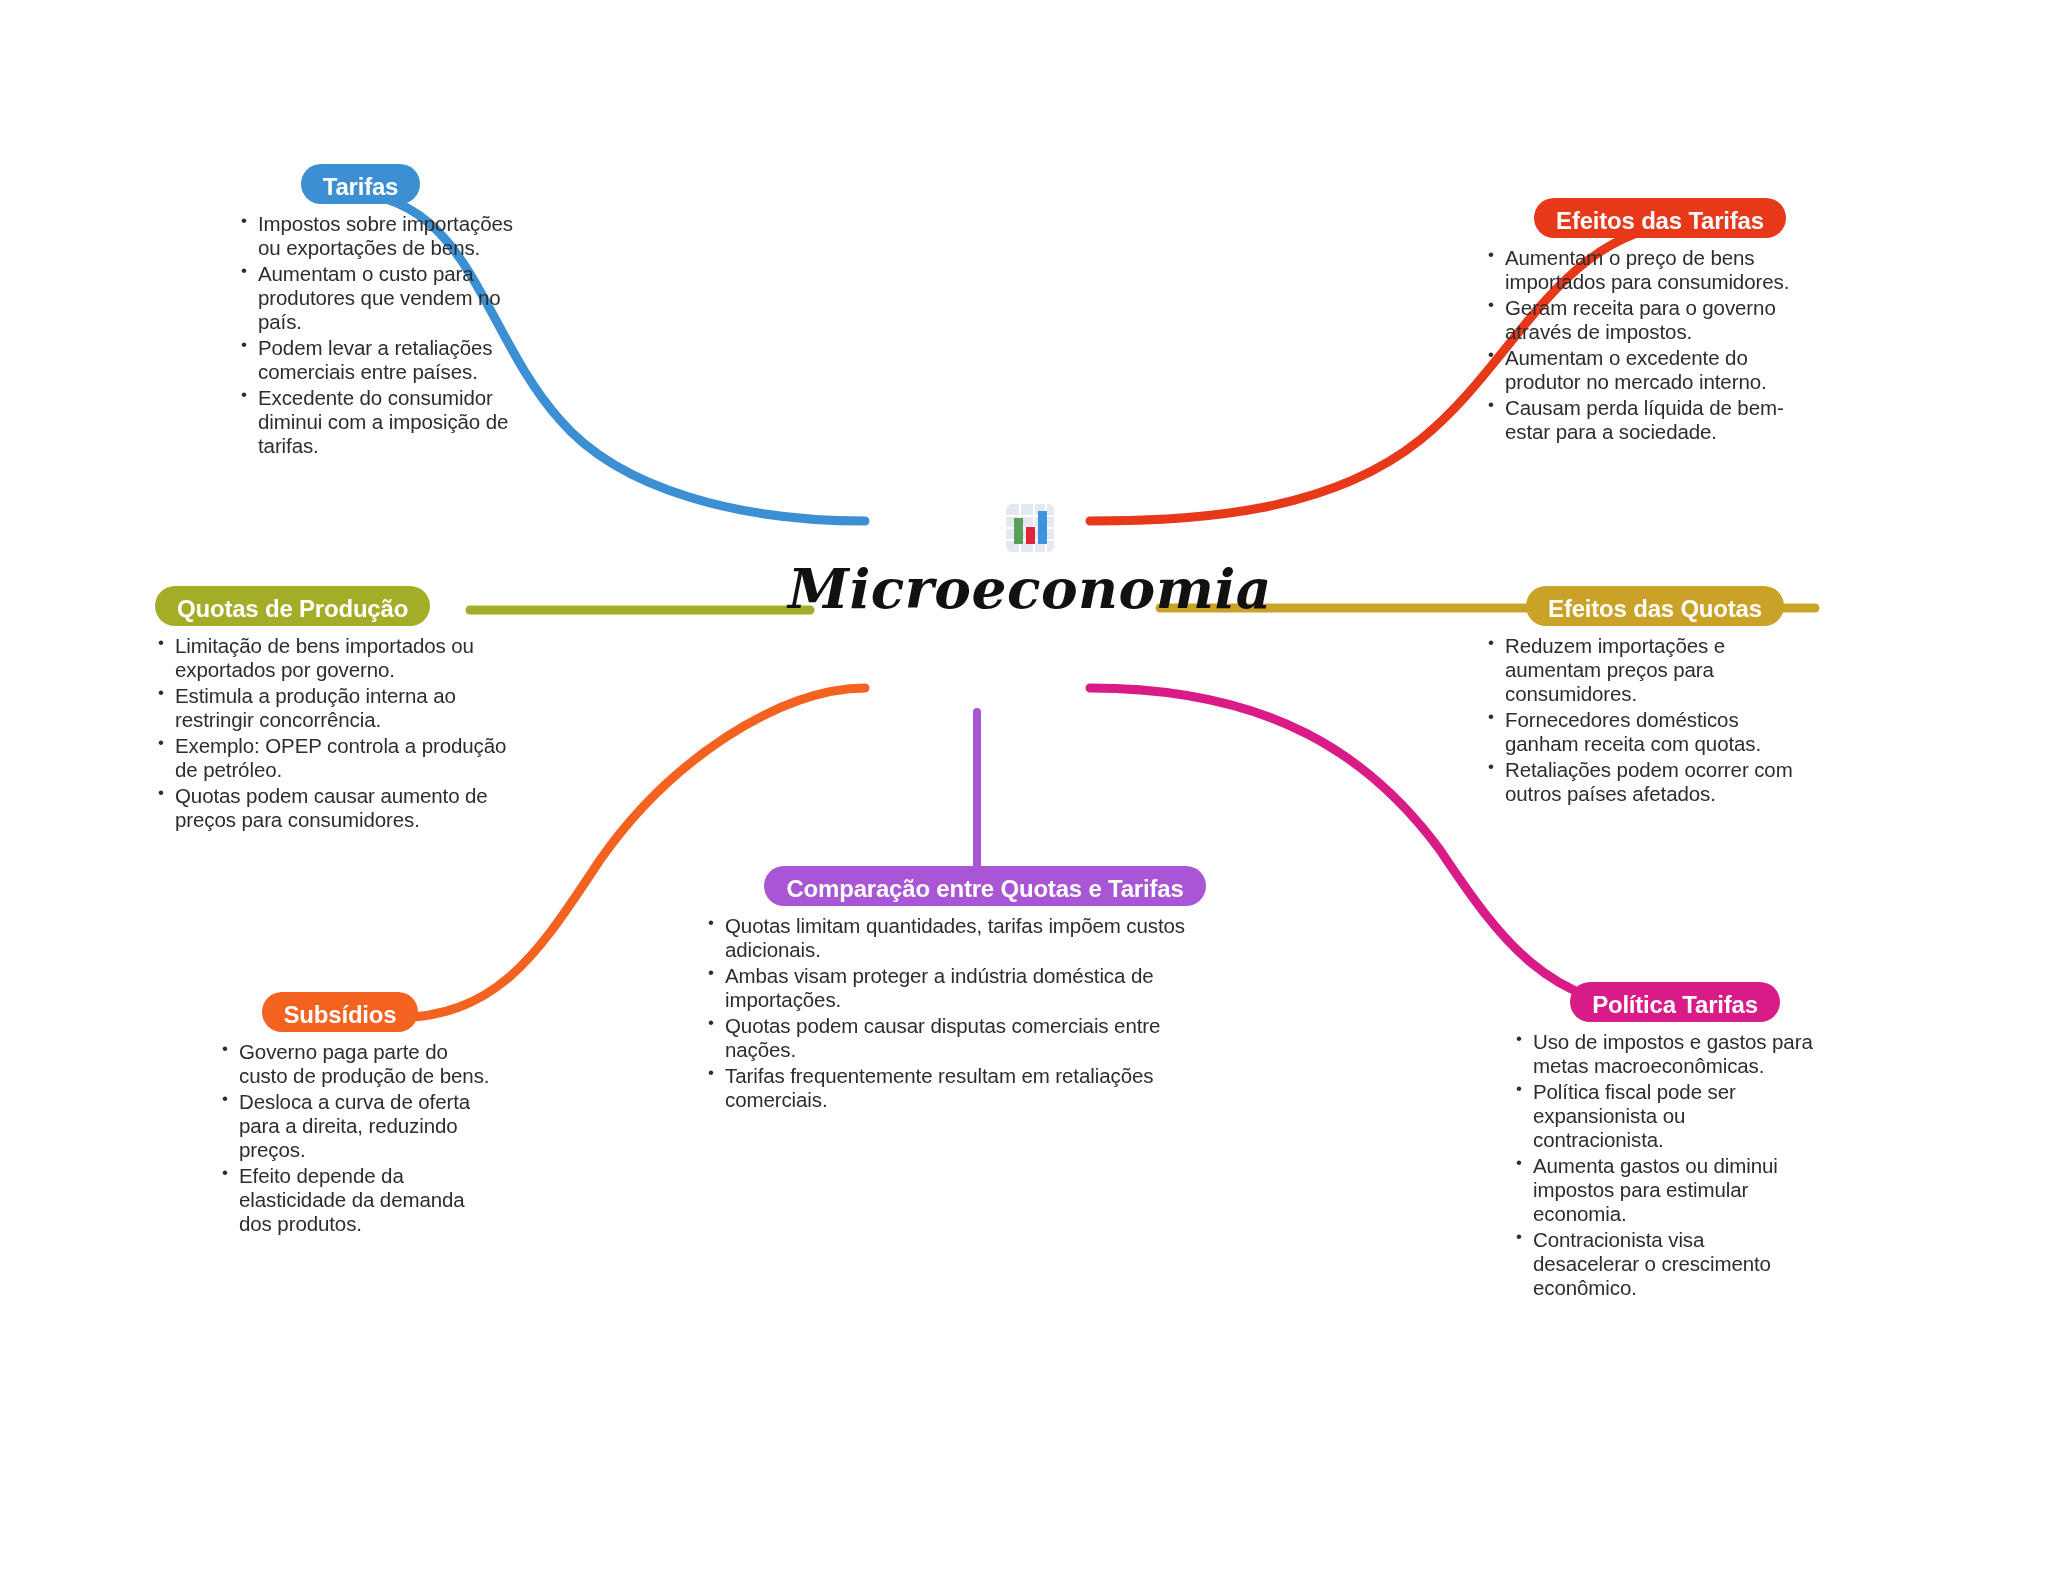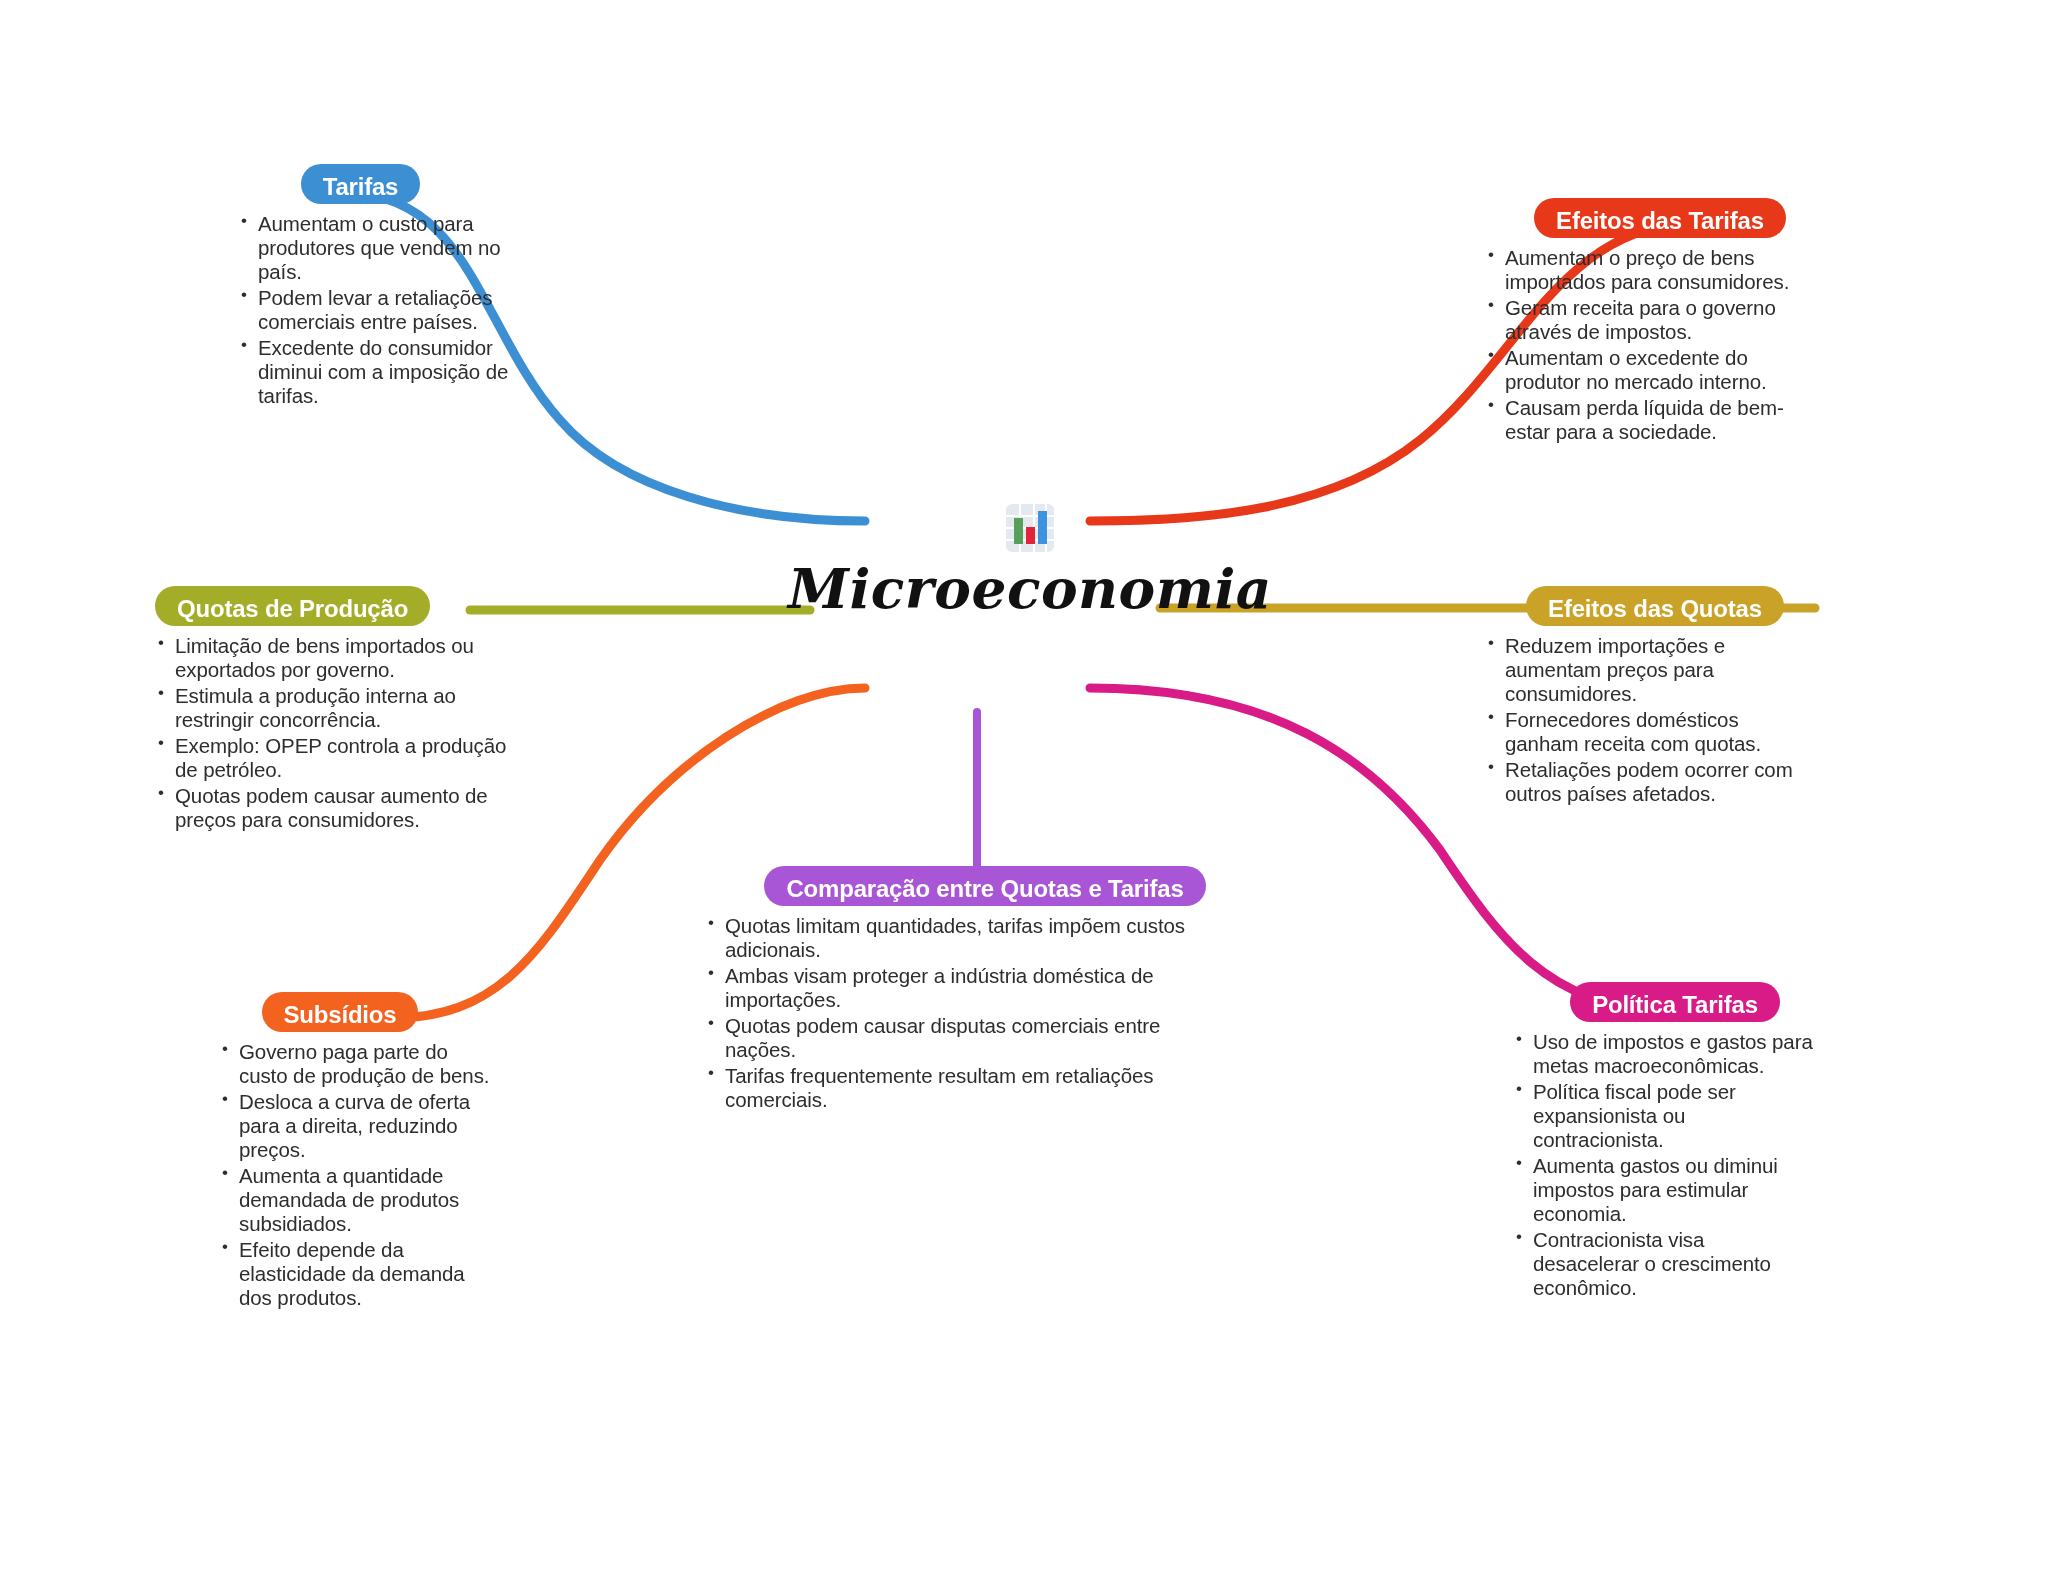--- a/index.html
+++ b/index.html
@@ -162,20 +162,21 @@
       </svg>
     </div>
     <div class="hub-title">Microeconomia</div>
   </div>
 
   <div class="branch align-center-badge" id="branch-tarifas">
     <div class="badge-row">
       <span class="badge" style="background:#3d8fd4">Tarifas</span>
     </div>
     <ul class="bullets">
+      <li>Impostos sobre importações ou exportações de bens.</li>
       <li>Aumentam o custo para produtores que vendem no país.</li>
       <li>Podem levar a retaliações comerciais entre países.</li>
       <li>Excedente do consumidor diminui com a imposição de tarifas.</li>
     </ul>
   </div>
 
   <div class="branch align-center-badge" id="branch-efeitos-tarifas">
     <div class="badge-row">
       <span class="badge" style="background:#e8381a">Efeitos das Tarifas</span>
     </div>
@@ -222,21 +223,20 @@
     </ul>
   </div>
 
   <div class="branch align-center-badge" id="branch-subsidios">
     <div class="badge-row">
       <span class="badge" style="background:#f4621f">Subsídios</span>
     </div>
     <ul class="bullets">
       <li>Governo paga parte do custo de produção de bens.</li>
       <li>Desloca a curva de oferta para a direita, reduzindo preços.</li>
-      <li>Aumenta a quantidade demandada de produtos subsidiados.</li>
       <li>Efeito depende da elasticidade da demanda dos produtos.</li>
     </ul>
   </div>
 
   <div class="branch align-center-badge" id="branch-politica-fiscal">
     <div class="badge-row">
       <span class="badge" style="background:#d81b86">Política Tarifas</span>
     </div>
     <ul class="bullets">
       <li>Uso de impostos e gastos para metas macroeconômicas.</li>

